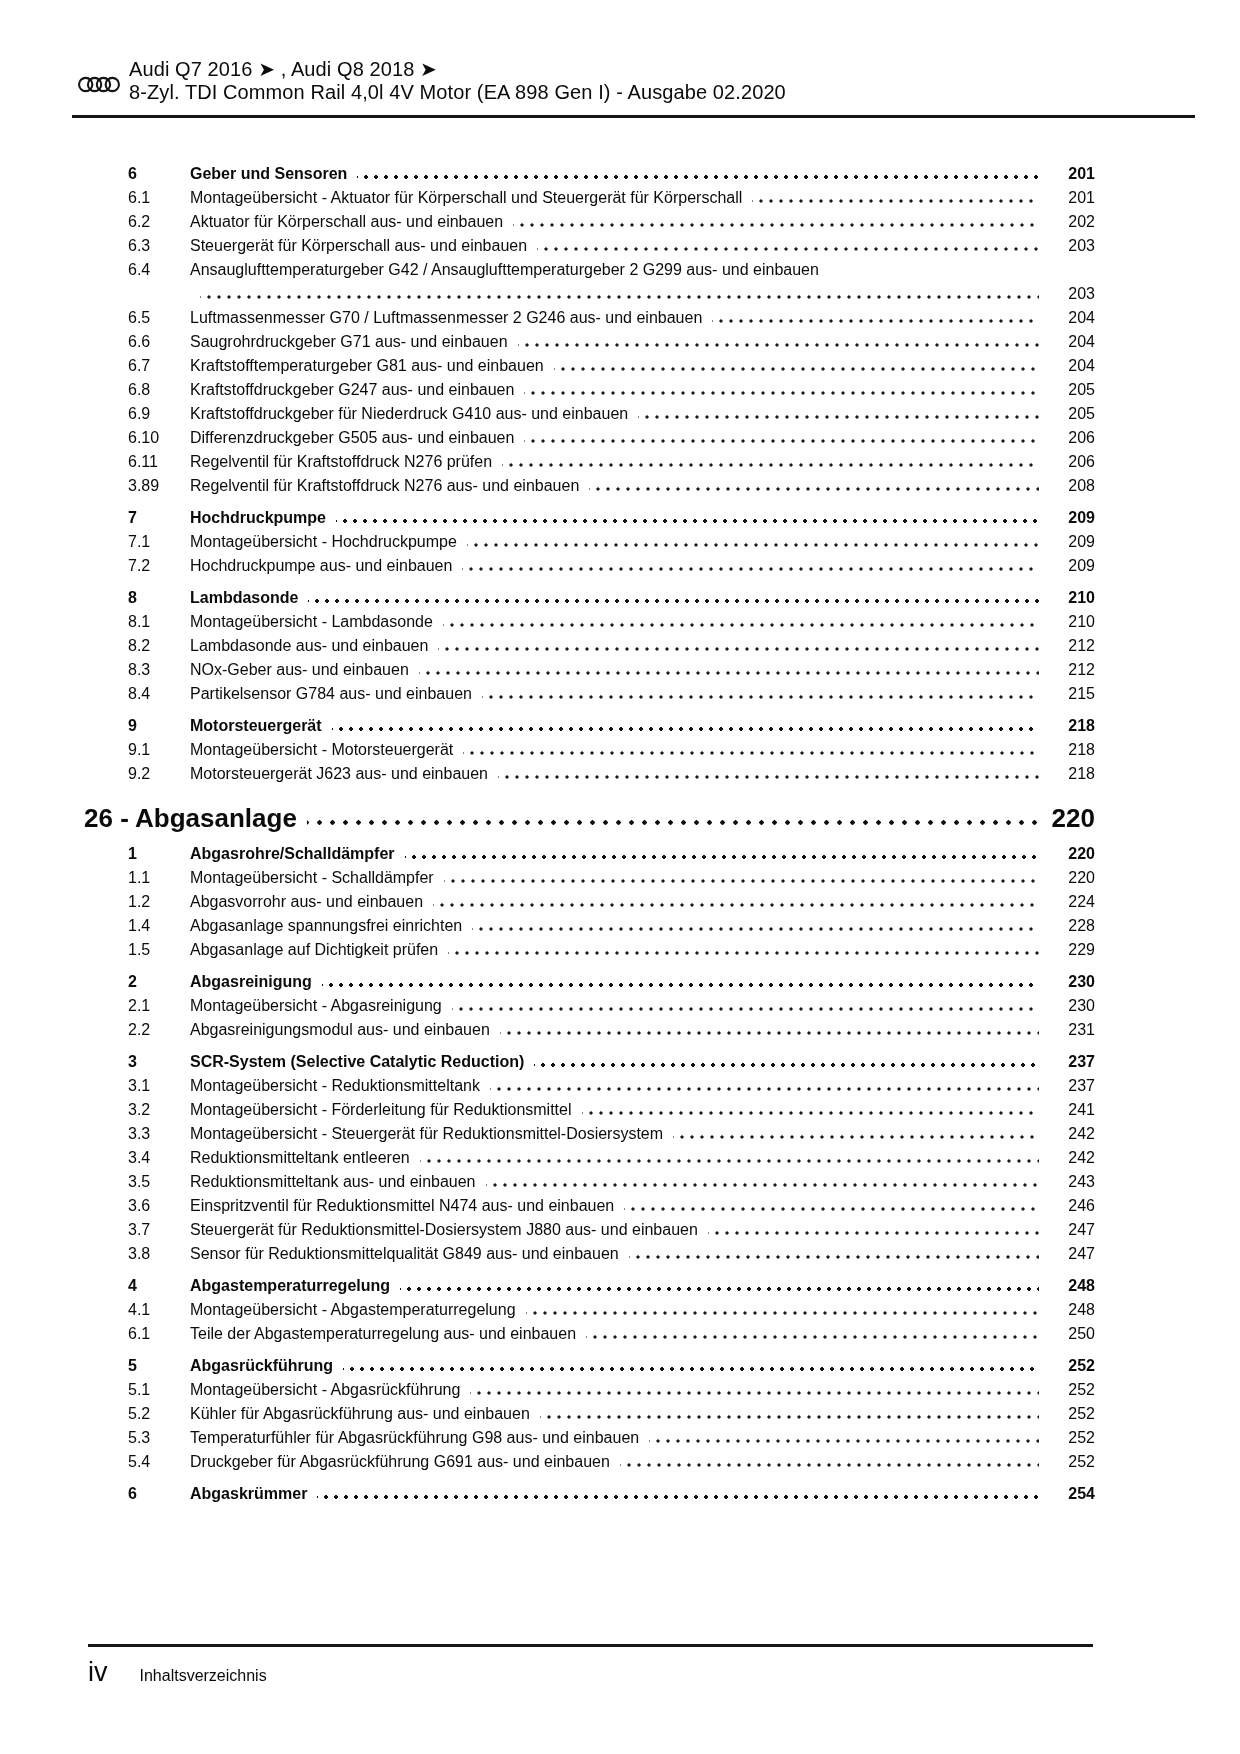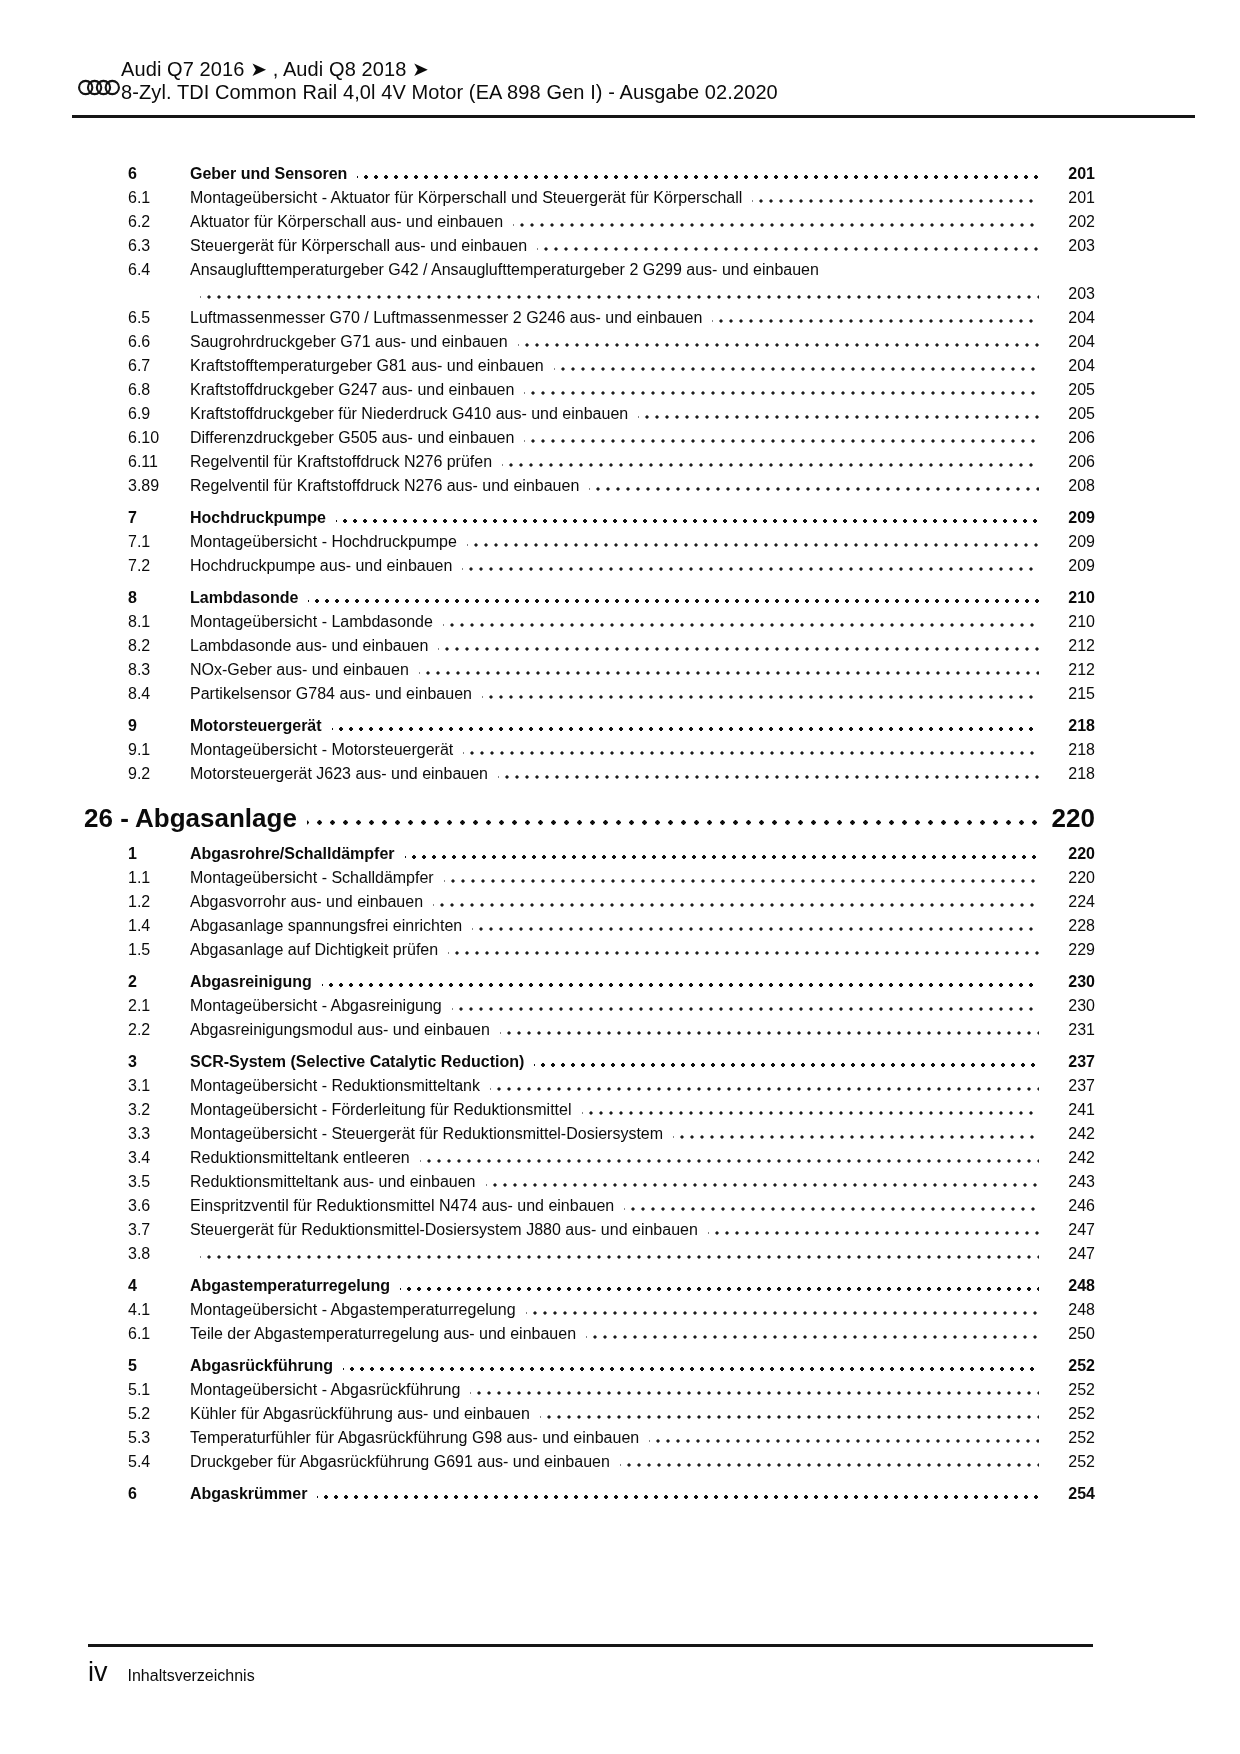--- a/index.html
+++ b/index.html
@@ -7,21 +7,21 @@
     position:relative;
     width:1240px; height:1754px;
     margin:0 auto;
     background:#ffffff;
     color:#0b0b0b;
     font-family:"Liberation Sans","DejaVu Sans",sans-serif;
     overflow:hidden;
   }
 
   
-  .header { display:flex; align-items:center; gap:1px; padding:58px 44px 0 78px; }
+  .header { display:flex; align-items:flex-start; gap:9px; padding:58px 44px 0 78px; }
   .logo { flex:none; margin-top:13px; }
   .logo svg { display:block; width:42px; height:27px; }
   .header-text { font-size:20px; line-height:23px; letter-spacing:0.1px; }
   .header-rule { position:absolute; left:72px; right:45px; top:115px; height:3px; background:#161616; }
 
   
   .toc { padding:50px 145px 0 84px; }
   .toc-row { display:flex; align-items:baseline; line-height:24px; font-size:16px; }
   .toc-row.bold { font-weight:bold; margin-top:8px; }
   .toc-row.chapter { font-weight:bold; font-size:26px; line-height:32px; margin:16px 0 4px 0; }
@@ -39,21 +39,21 @@
   }
   .chapter .leader {
     background-image:radial-gradient(circle, #0d0d0d 2px, transparent 2.4px);
     background-size:13px 5px; background-position:left 6px bottom 9px;
   }
   .col-page { flex:none; min-width:48px; text-align:right; }
 
   
   .footer { position:absolute; left:88px; right:147px; top:1644px; }
   .footer-rule { height:3px; background:#161616; }
-  .footer-line { display:flex; align-items:baseline; gap:20px; padding-top:10px; }
+  .footer-line { display:flex; align-items:baseline; gap:32px; padding-top:10px; }
   .footer-page { font-size:27px; line-height:30px; }
   .footer-label { font-size:16px; }
 </style>
 </head>
 <body>
 
 <div class="page">
 
   <header class="header">
     <span class="logo">
@@ -320,20 +320,21 @@
     <span class="col-page">246</span>
   </div>
       <div class="toc-row">
     <span class="col-num">3.7</span>
     <span class="col-title">Steuergerät für Reduktionsmittel-Dosiersystem J880 aus- und einbauen</span>
     <span class="leader"></span>
     <span class="col-page">247</span>
   </div>
       <div class="toc-row">
     <span class="col-num">3.8</span>
+    <span class="col-title">Sensor für Reduktionsmittelqualität G849 aus- und einbauen</span>
     <span class="leader"></span>
     <span class="col-page">247</span>
   </div>
       <div class="toc-row bold">
     <span class="col-num">4</span>
     <span class="col-title">Abgastemperaturregelung</span>
     <span class="leader"></span>
     <span class="col-page">248</span>
   </div>
       <div class="toc-row">

